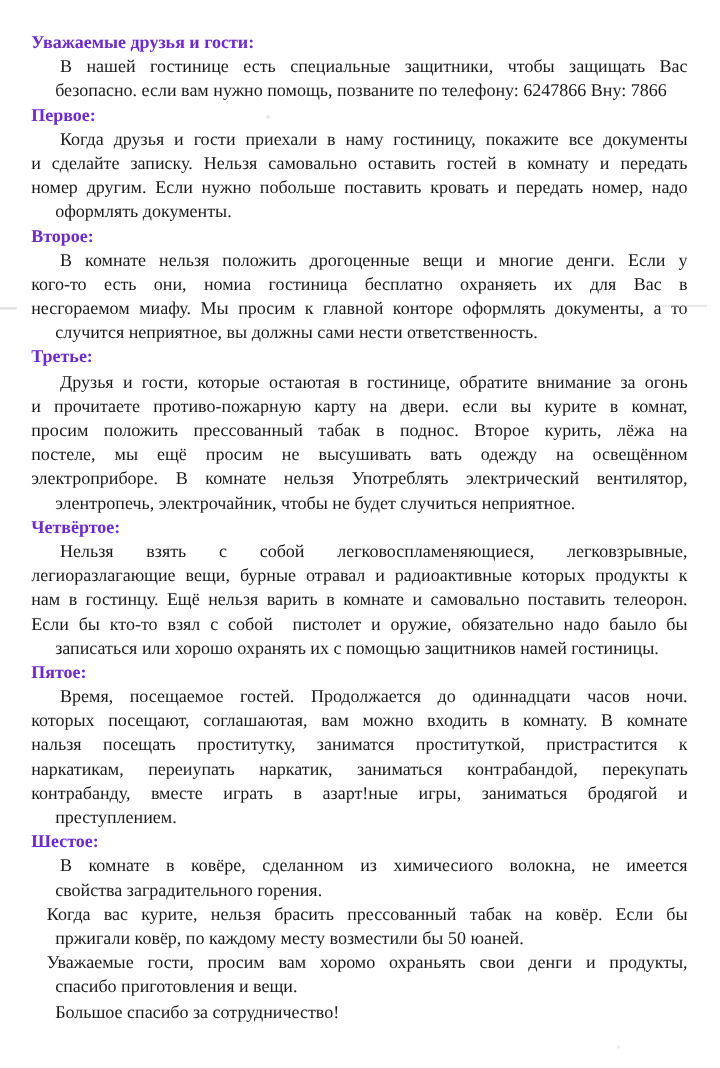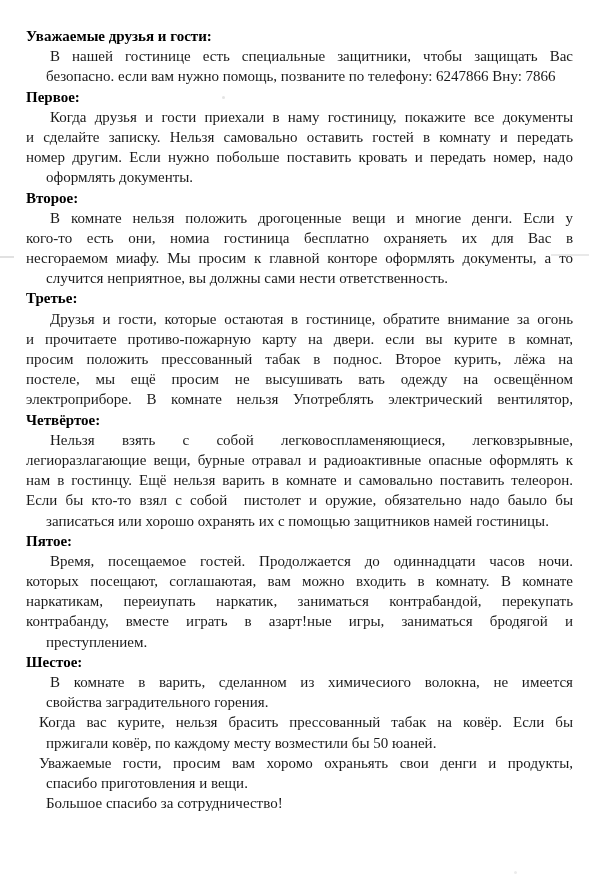--- a/index.html
+++ b/index.html
@@ -32,21 +32,21 @@
     text-align: justify;
     text-align-last: justify;
     text-justify: inter-word;
   }
   .ln.end {            
     text-align-last: left;
     margin-left: 20px;
   }
   .hd {                
     font-weight: 700;
-    color: #000000;
+    color: #6d28d9;
     text-align-last: left;
   }
   .ind    { text-indent: 24px; }  
   .ind-sm { text-indent: 13px; }  
 
   
   .artifact {
     position: absolute;
     background: #c9c9c9;
     pointer-events: none;
@@ -76,37 +76,39 @@
   <div class="ln">кого-то есть они, номиа гостиница бесплатно охраняеть их для Вас в</div>
   <div class="ln">несгораемом миафу. Мы просим к главной конторе оформлять документы, а то</div>
   <div class="ln end">случится неприятное, вы должны сами нести ответственность.</div>
 
   <div class="ln hd">Третье:</div>
   <div class="ln ind">Друзья и гости, которые остаютая в гостинице, обратите внимание за огонь</div>
   <div class="ln">и прочитаете противо-пожарную карту на двери. если вы курите в комнат,</div>
   <div class="ln">просим положить прессованный табак в поднос. Второе курить, лёжа на</div>
   <div class="ln">постеле, мы ещё просим не высушивать вать одежду на освещённом</div>
   <div class="ln">электроприборе. В комнате нельзя Употреблять электрический вентилятор,</div>
+  <div class="ln end">элентропечь, электрочайник, чтобы не будет случиться неприятное.</div>
 
   <div class="ln hd">Четвёртое:</div>
   <div class="ln ind">Нельзя взять с собой легковоспламеняющиеся, легковзрывные,</div>
-  <div class="ln">легиоразлагающие вещи, бурные отравал и радиоактивные опасные оформлять к</div>
+  <div class="ln">легиоразлагающие вещи, бурные отравал и радиоактивные которых продукты к</div>
   <div class="ln">нам в гостинцу. Ещё нельзя варить в комнате и самовально поставить телеорон.</div>
   <div class="ln">Если бы кто-то взял с собой &nbsp;пистолет и оружие, обязательно надо баыло бы</div>
   <div class="ln end">записаться или хорошо охранять их с помощью защитников намей гостиницы.</div>
 
   <div class="ln hd">Пятое:</div>
   <div class="ln ind">Время, посещаемое гостей. Продолжается до одиннадцати часов ночи.</div>
   <div class="ln">которых посещают, соглашаютая, вам можно входить в комнату. В комнате</div>
+  <div class="ln">нальзя посещать проститутку, заниматся проституткой, пристрастится к</div>
   <div class="ln">наркатикам, переиупать наркатик, заниматься контрабандой, перекупать</div>
   <div class="ln">контрабанду, вместе играть в азарт!ные игры, заниматься бродягой и</div>
   <div class="ln end">преступлением.</div>
 
   <div class="ln hd">Шестое:</div>
-  <div class="ln ind">В комнате в варить, сделанном из химичесиого волокна, не имеется</div>
+  <div class="ln ind">В комнате в ковёре, сделанном из химичесиого волокна, не имеется</div>
   <div class="ln end">свойства заградительного горения.</div>
   <div class="ln ind-sm">Когда вас курите, нельзя брасить прессованный табак на ковёр. Если бы</div>
   <div class="ln end">пржигали ковёр, по каждому месту возместили бы 50 юаней.</div>
   <div class="ln ind-sm">Уважаемые гости, просим вам хоромо охраньять свои денги и продукты,</div>
   <div class="ln end">спасибо приготовления и вещи.</div>
 
   <div class="ln end">Большое спасибо за сотрудничество!</div>
 
   <div class="artifact a1"></div>
   <div class="artifact a2"></div>

